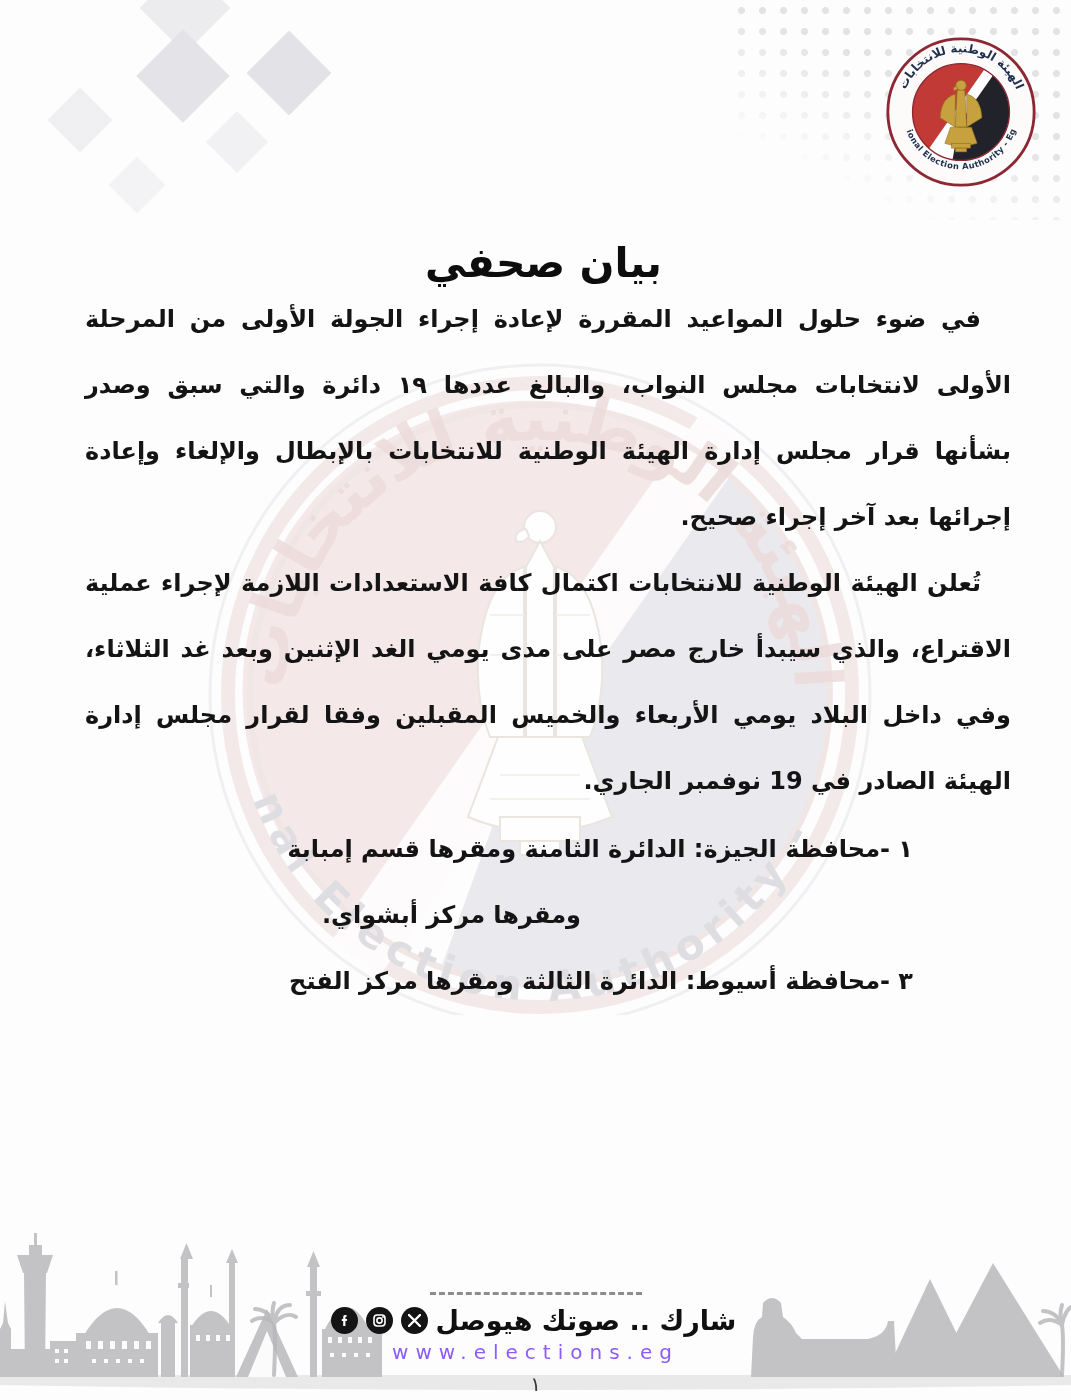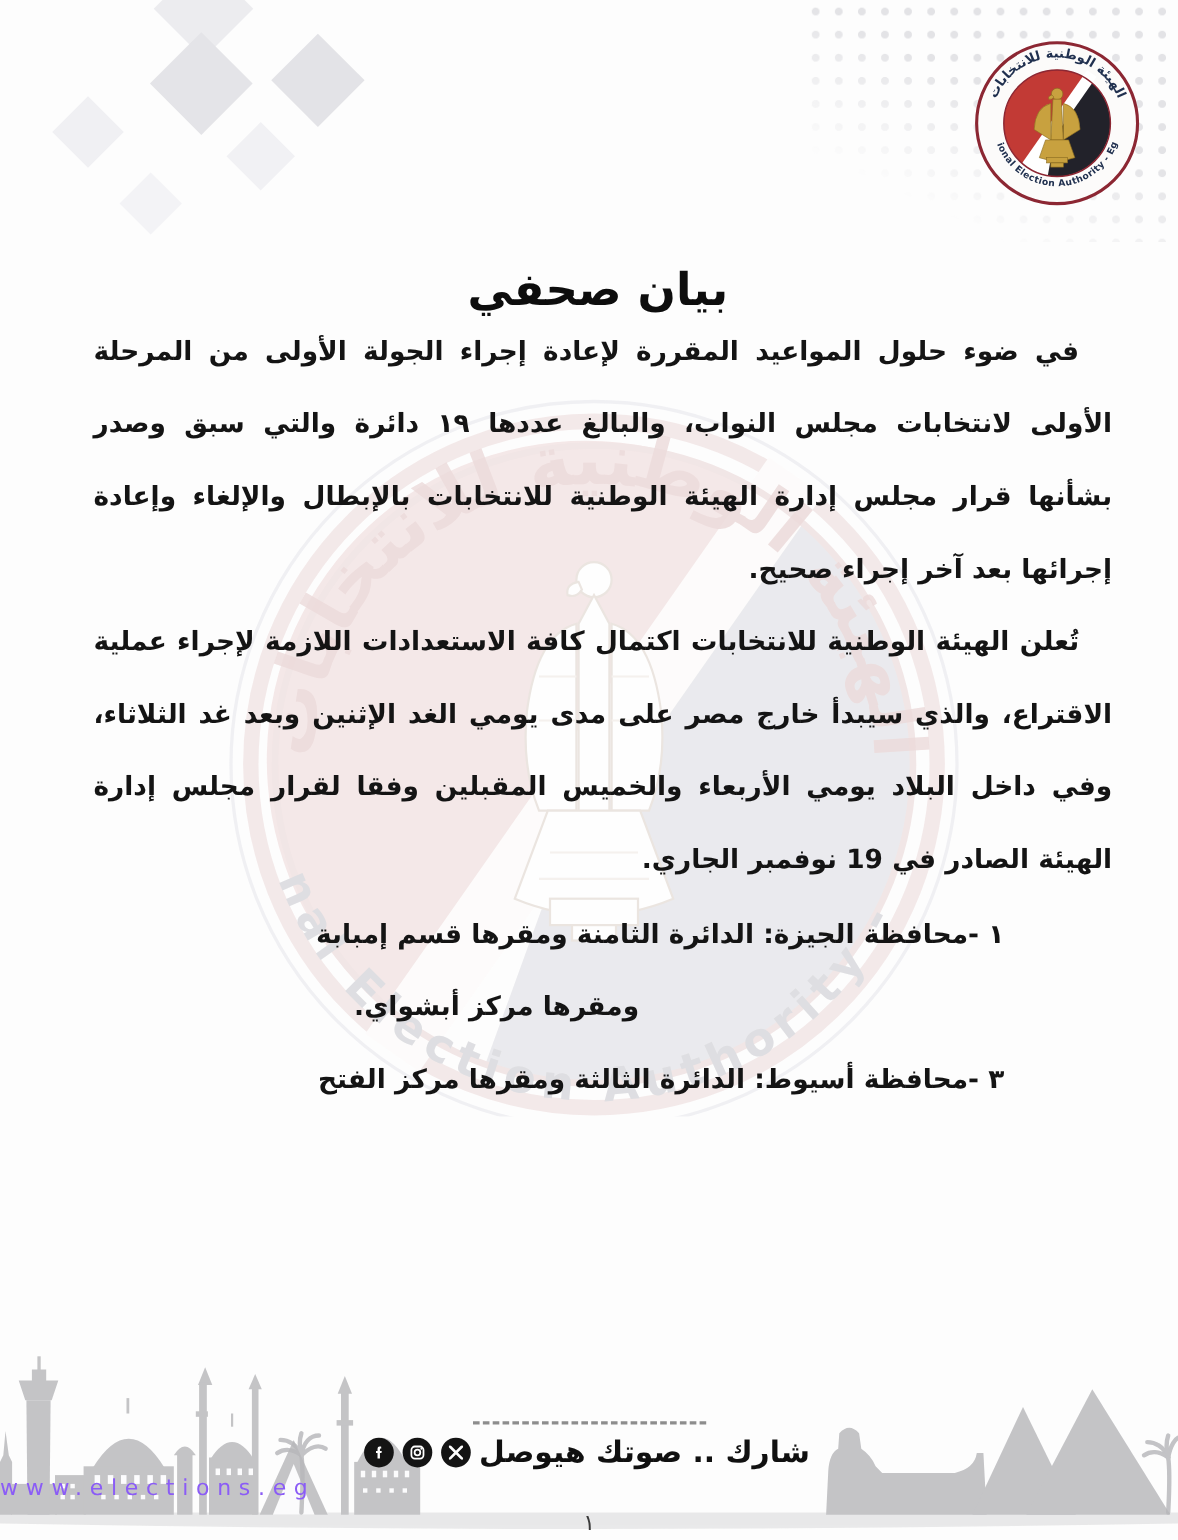--- a/index.html
+++ b/index.html
@@ -33,21 +33,21 @@
     direction:rtl;color:#141414;font-size:24px;font-weight:bold;
     line-height:66px;text-align:justify;
   }
   .content p{margin:0;text-indent:30px;}
   .circuits{margin-top:2px;}
   .circuit{text-align:right;text-indent:0;}
   .circuit-indented{padding-right:98px;}
   .circuit-line-full{display:block;text-align:justify;text-align-last:justify;}
   .circuit-line-cont{display:block;margin-right:430px;}
   
-  .footer{position:absolute;left:0;right:0;bottom:36px;z-index:2;text-align:left;}
+  .footer{position:absolute;left:0;right:0;bottom:36px;z-index:2;text-align:center;}
   .divider{width:212px;margin:0 auto 10px auto;border-top:3px dashed #8d8d8d;height:0;}
   .slogan-row{display:flex;direction:ltr;justify-content:center;align-items:center;gap:8px;}
   .icon-circle{width:27px;height:27px;border-radius:50%;background:#141414;display:flex;align-items:center;justify-content:center;flex:0 0 auto;}
   .slogan{direction:rtl;font-size:27px;font-weight:bold;color:#101010;margin-right:4px;}
   .website{margin-top:4px;font-size:20px;font-weight:normal;letter-spacing:7px;color:#8b5cf6;direction:ltr;}
   .page-number{position:absolute;bottom:4px;left:0;right:0;text-align:center;font-size:20px;color:#3a3a3a;z-index:2;}
 </style>
 </head>
 <body>
 

